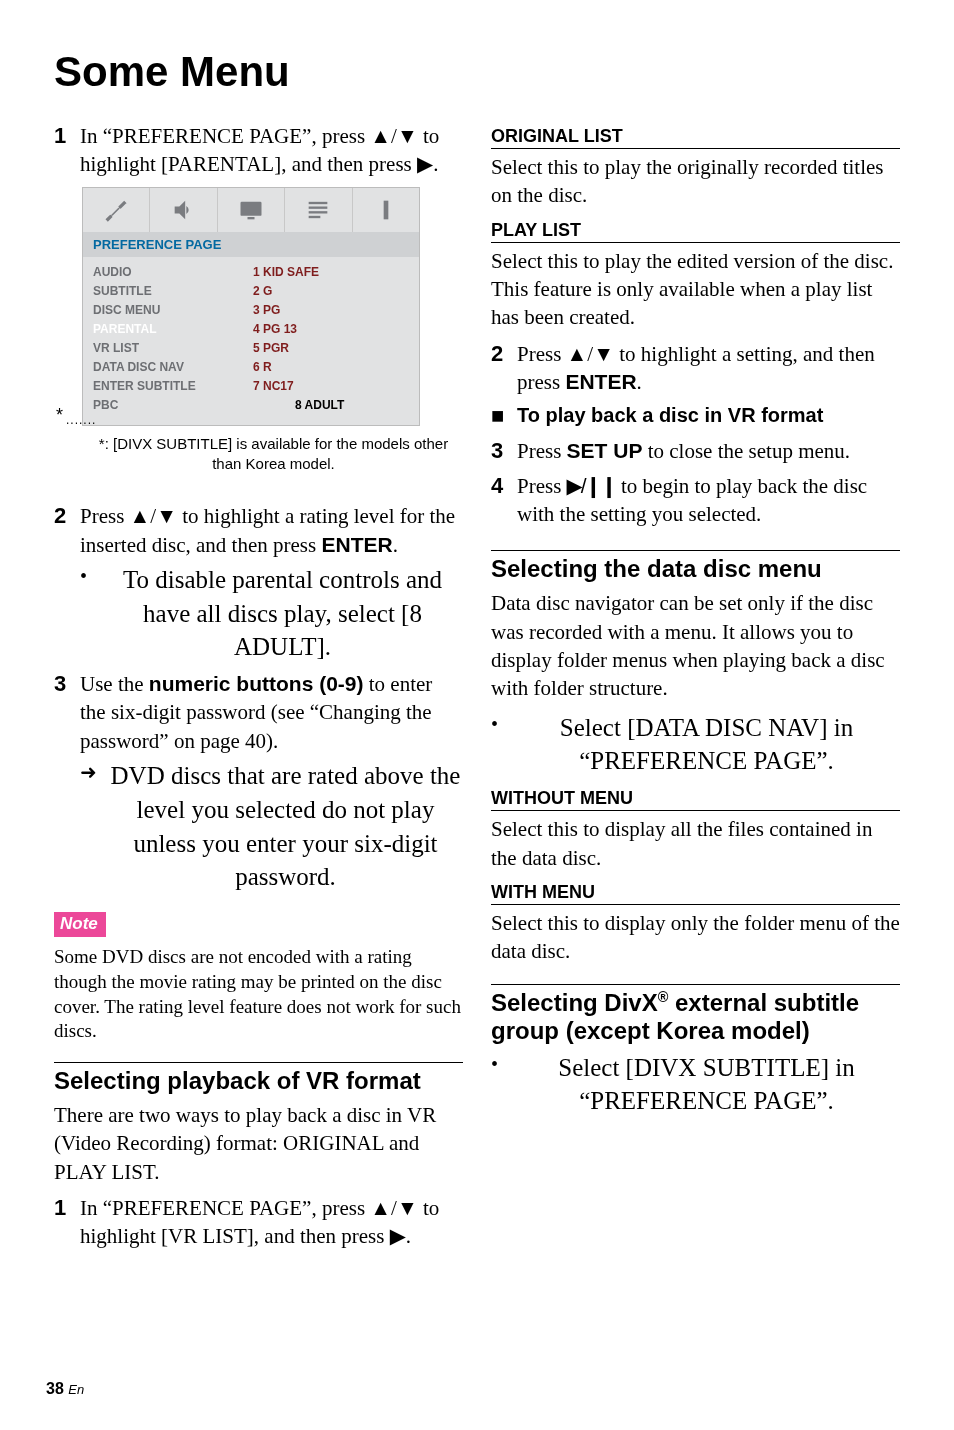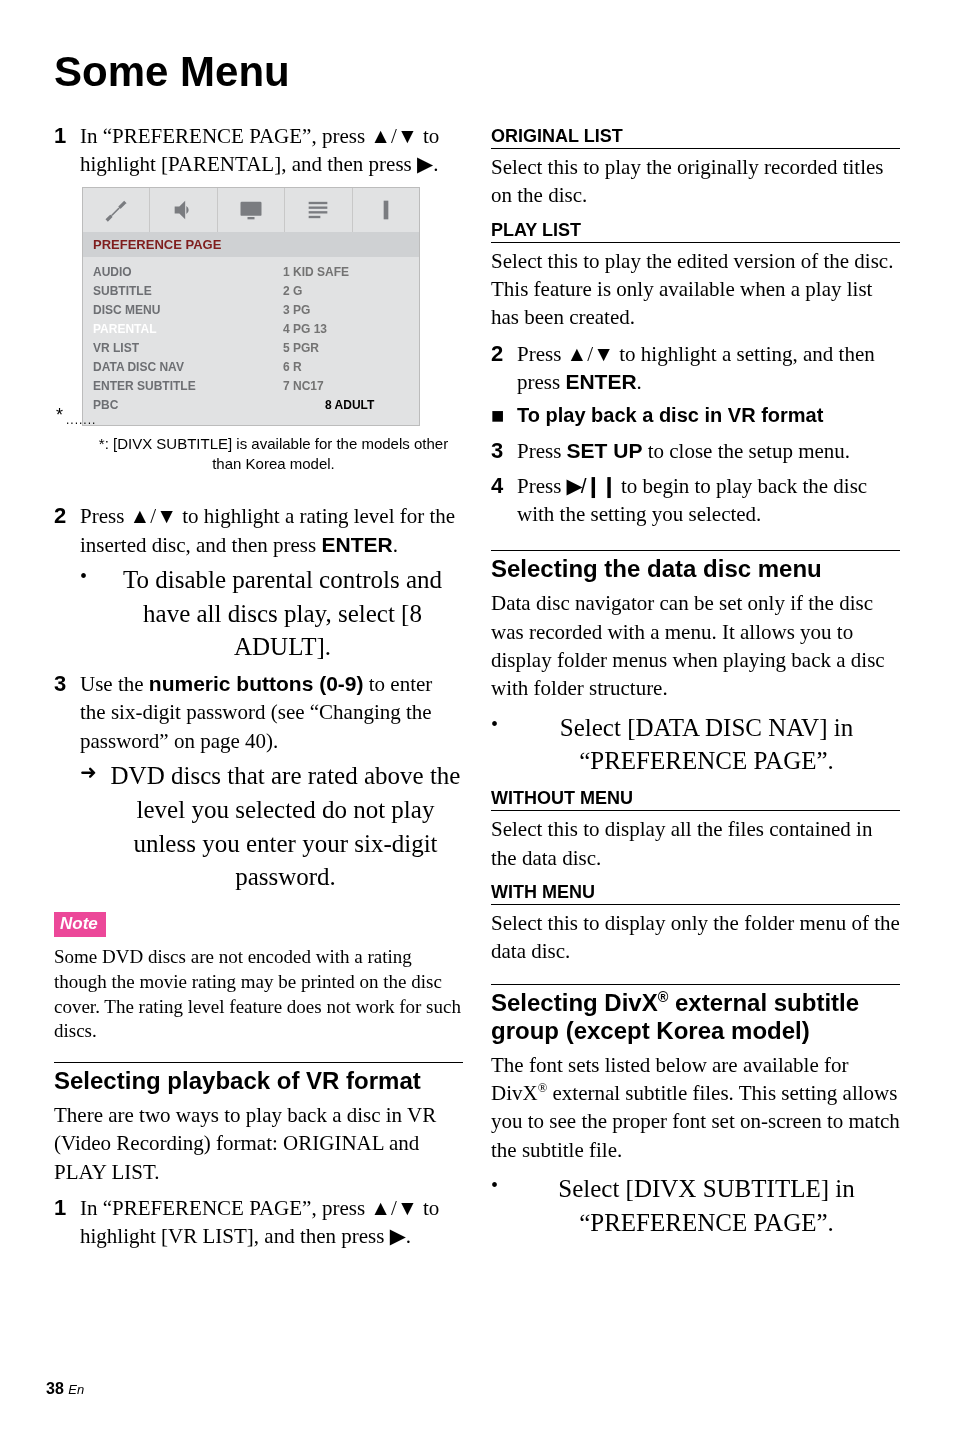--- a/index.html
+++ b/index.html
@@ -110,29 +110,29 @@
   .osd-tab{
     flex:1;
     border-right:1px solid #c8c8c8;
     display:flex;align-items:center;justify-content:center;
     color:#7a7c80;
   }
   .osd-tab:last-child{border-right:none;}
   .osd-tab svg{width:28px;height:28px;}
   .osd-title{
     background:#cfd1d3;
-    color:#7f1d1d;
+    color:#0369a1;
     font-weight:bold;
     padding:5px 10px;
     font-size:13px;
   }
   .osd-body{padding:6px 0 10px 0;}
-  .osd-row{display:flex;padding:2.5px 10px;gap:30px;}
+  .osd-row{display:flex;padding:2.5px 10px;}
   .osd-left{width:160px;color:#6d6f73;font-weight:bold;font-size:12px;}
-  .osd-right{color:#737373;font-weight:bold;font-size:12px;}
+  .osd-right{color:#7f1d1d;font-weight:bold;font-size:12px;}
   .osd-hl .osd-left{color:#fff;}
   .osd-hl-r .osd-right{color:#000000;margin-left:42px;}
   .osd-note{
     font-family:Arial,Helvetica,sans-serif;
     font-size:15px;
     margin:8px 0 28px 30px;
     line-height:1.35;
     text-align:center;
   }
   .black-square{font-family:Arial,Helvetica,sans-serif;}
@@ -318,23 +318,20 @@
       <span class="sub-head">WITHOUT MENU</span>
       <div class="para">Select this to display all the files contained in the data disc.</div>
 
       <span class="sub-head">WITH MENU</span>
       <div class="para">Select this to display only the folder menu of the data disc.</div>
 
       <div class="sec-divider" style="margin-top:18px;"></div>
       <h2 class="sec-head">
         <span>Selecting DivX</span><sup class="reg">®</sup><span> external subtitle group (except Korea model)</span>
       </h2>
-      <div class="para">
-        <span>The font sets listed below are available for DivX</span><sup class="reg">®</sup><span> external subtitle files. This setting allows you to see the proper font set on-screen to match the subtitle file.</span>
-      </div>
 
       <div class="bullet-row" style="margin-left:0;">
         <div class="bullet-dot">•</div>
         <div class="bullet-body">Select [DIVX SUBTITLE] in “PREFERENCE PAGE”.</div>
       </div>
 
     </div>
   </div>
 </div>
 

